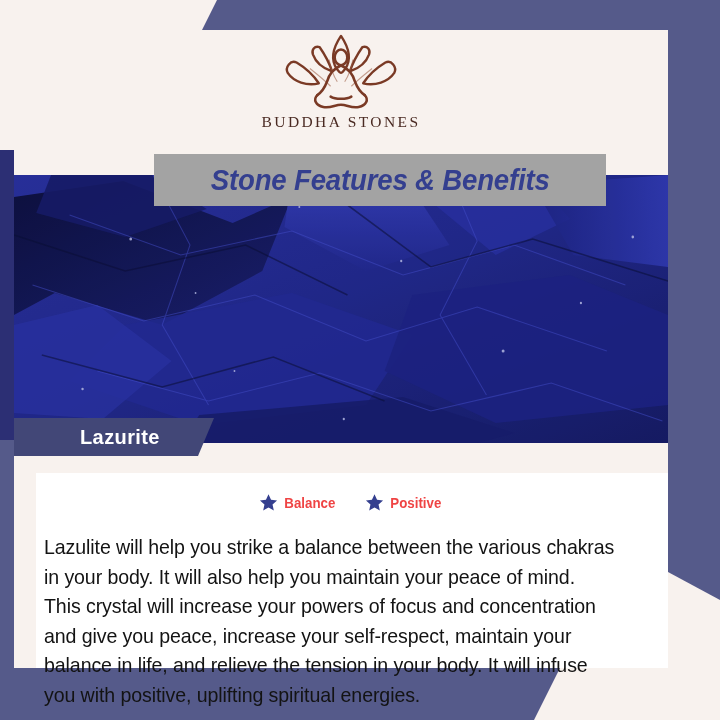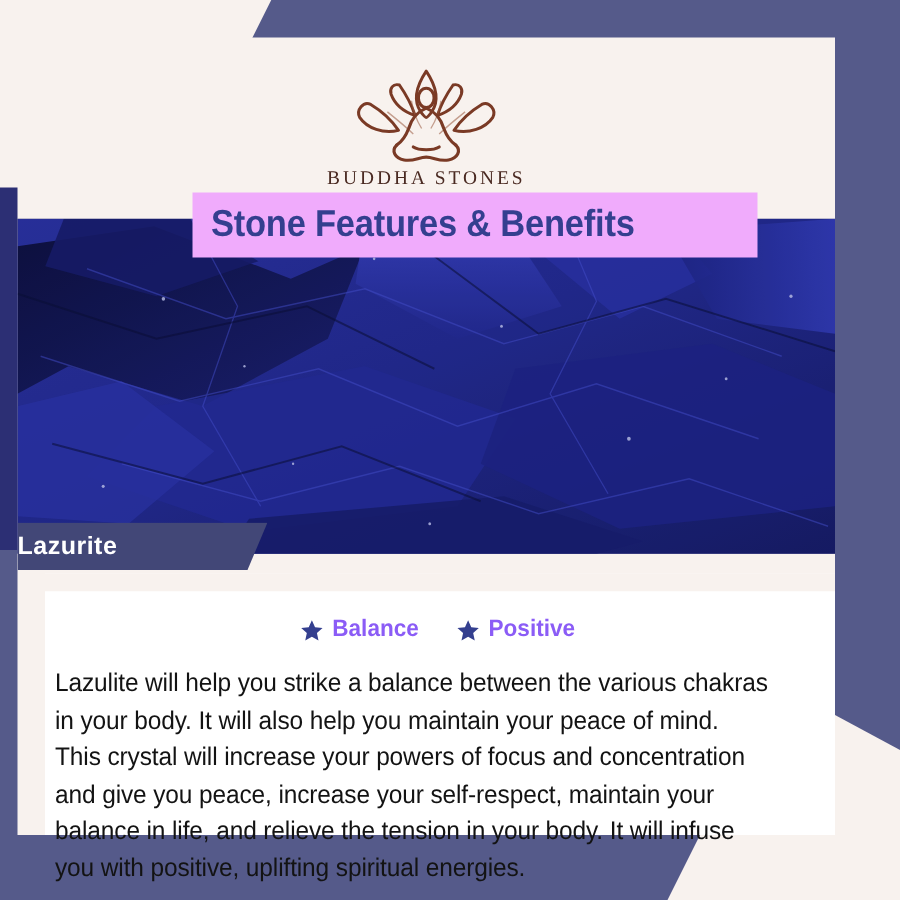--- a/index.html
+++ b/index.html
@@ -52,39 +52,40 @@
     left:14px; top:30px; right:52px; bottom:52px;
     background:#f8f2ee;
     z-index:5;
   }
 
   
   .header{
     position:absolute; left:0; right:0; top:0; height:145px;
     display:flex; flex-direction:column;
     align-items:center; justify-content:flex-start;
-    padding-top:21px; box-sizing:border-box;
+    padding-top:0; box-sizing:border-box;
   }
   .logo-mark{ width:148px; height:82px; display:block; }
   .logo-word{
     margin-top:1px;
     font-family:"Liberation Serif", serif;
     font-size:15.5px;
     letter-spacing:2.4px;
     color:#4a2a22;
     font-weight:400;
   }
 
   
   .title-plate{
     position:absolute;
     left:140px; width:452px; top:124px; height:52px;
-    background:#f0abfc;
-    display:flex; align-items:center; 
+    background:#a3a3a3;
+    display:flex; align-items:center; justify-content:center;
     z-index:7;
+    font-style:italic;
   }
   .title-text{
     font-family:"Liberation Sans Narrow","Liberation Sans",sans-serif;
     font-weight:bold;
     font-size:30px;
     letter-spacing:-0.2px;
     color:#343f8f;
     transform:scaleX(0.92);
     white-space:nowrap;
   }
@@ -104,40 +105,41 @@
     background:#424777;
     clip-path:polygon(0 0, 100% 0, calc(100% - 16px) 100%, 0 100%);
     display:flex; align-items:center;
     z-index:8;
   }
   .name-text{
     color:#ffffff;
     font-weight:bold;
     font-size:20px;
     letter-spacing:0.4px;
+    padding-left:66px;
   }
 
   
   .body-panel{
     position:absolute; left:22px; right:0; top:429px; bottom:0;
     background:#ffffff;
   }
   .panel-topline{
     position:absolute; left:0; right:0; top:0; height:14px;
     background:#f8f2ee;
   }
 
   
   .benefits{
     position:absolute; left:0; right:0; top:34px;
     display:flex; align-items:center; justify-content:center;
     gap:0px;
-    color:#8b5cf6;
+    color:#ef4444;
     font-weight:bold;
-    font-size:19px;
+    font-size:14px;
     white-space:nowrap;
   }
   .benefit{ display:inline-flex; align-items:center; }
   .benefit .star{
     display:inline-block;
     width:19px;height:19px;
     margin-right:5px;
     color:#343f8f;
   }
   .benefit .star svg{ width:19px;height:19px;display:block;}

